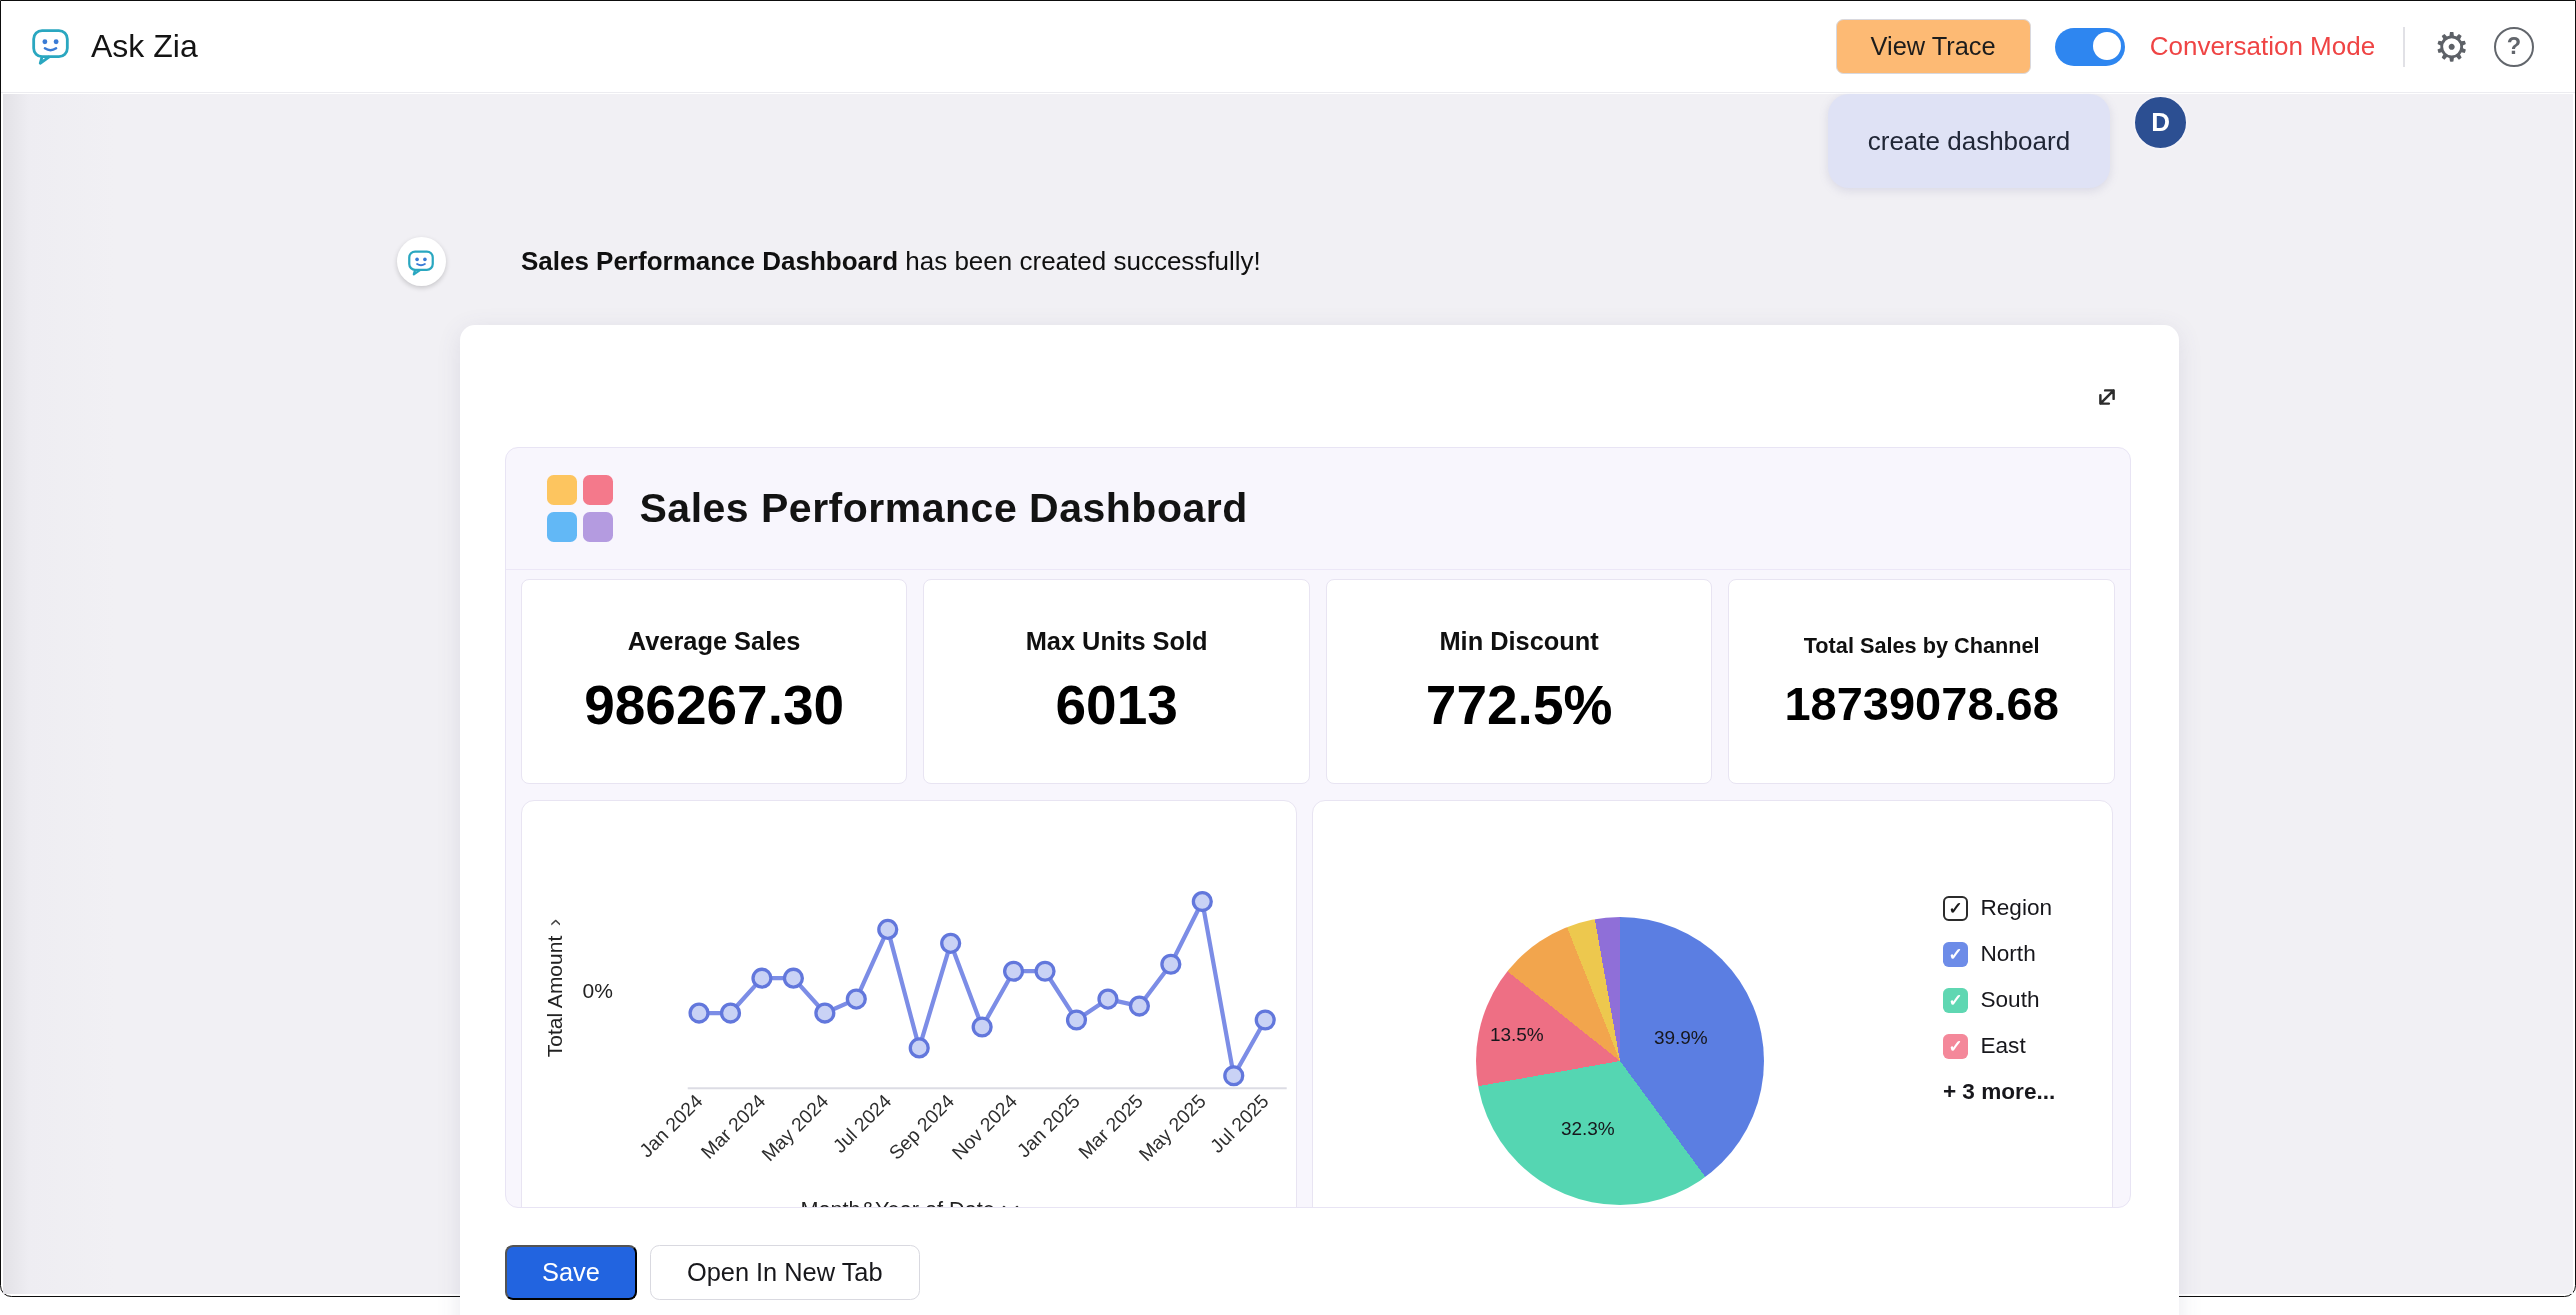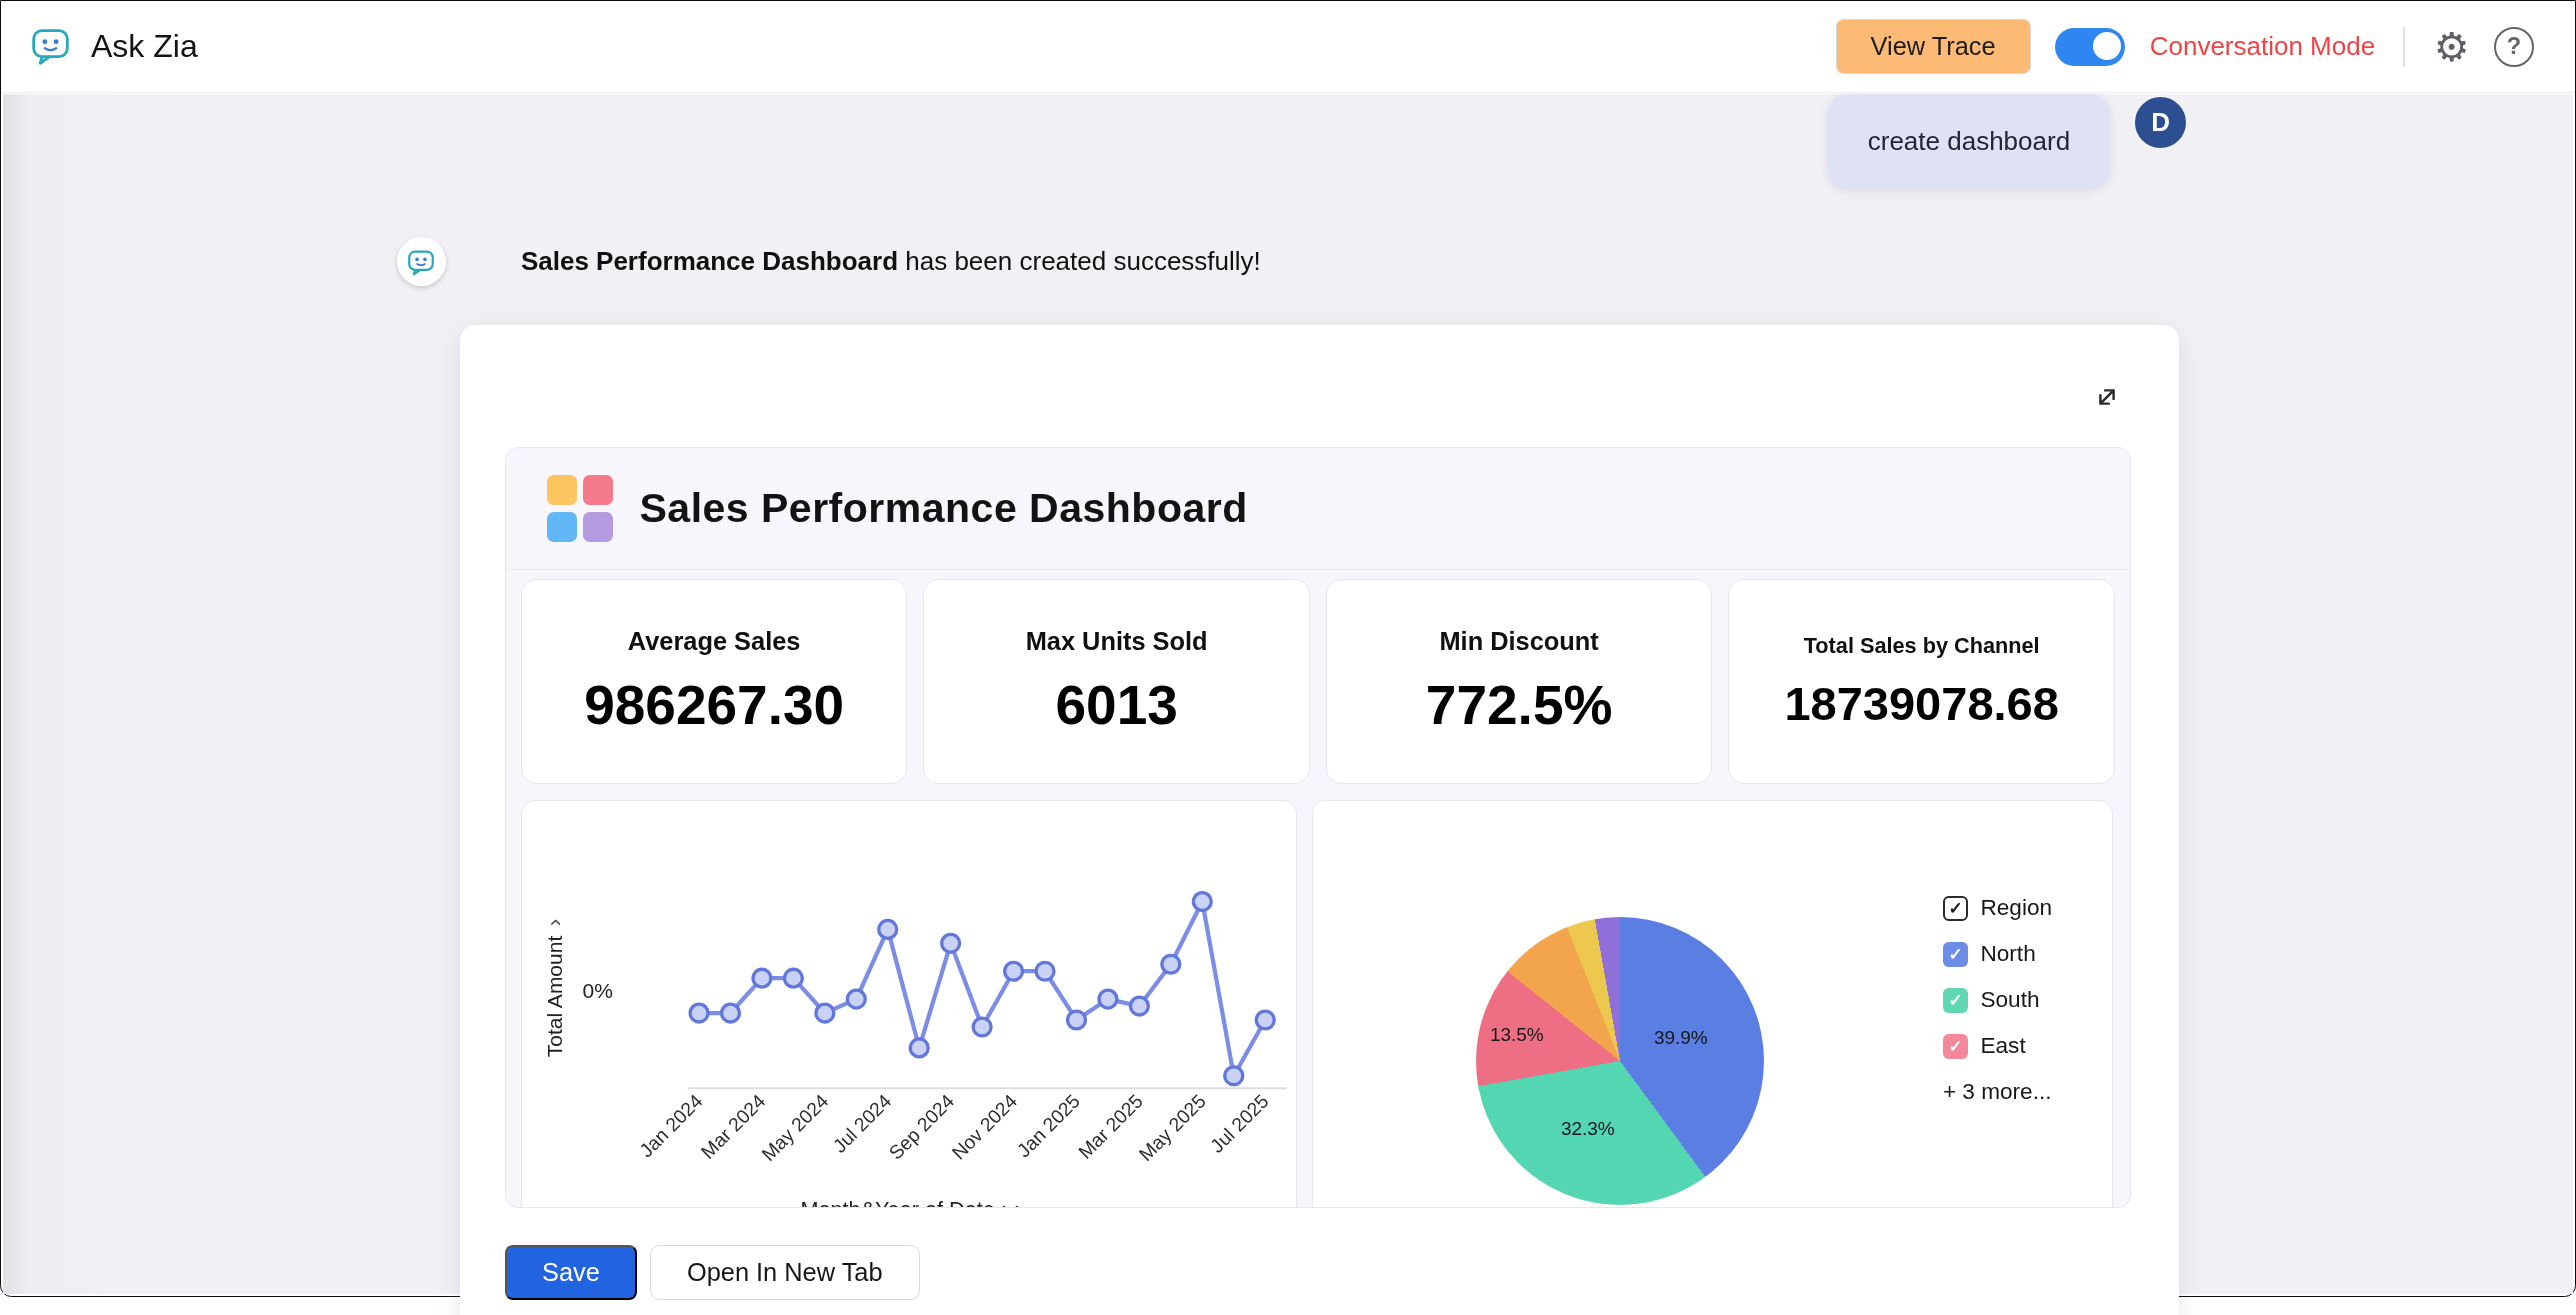--- a/index.html
+++ b/index.html
@@ -51,21 +51,21 @@
   .dash { position: absolute; top: 122px; left: 45px; width: 1626px; height: 761px;
     background: #f8f6fd; border: 1.9px solid #e8e4f4; border-radius: 13px; overflow: hidden; }
   .dash-header { height: 122px; border-bottom: 1.9px solid #ece7f7; display: flex; align-items: center;
     padding: 0 41px; gap: 26px; }
   .logo-grid { display: grid; grid-template-columns: 30px 30px; grid-template-rows: 30px 30px; gap: 6.6px; }
   .logo-sq { border-radius: 6.6px; }
 
   .dash-title { font-size: 41px; font-weight: 800; color: #131313; letter-spacing: 0.5px; }
 
   .kpi-row { display: flex; gap: 16px; padding: 9.4px 15px 0 15px; }
-  .kpi { flex: 1; height: 205px; background: #fff; border: 1.9px solid #e8e4f2; border-radius: 15px;
+  .kpi { flex: 1; height: 205px; background: #fff; border: 1.9px solid #e8e4f2; border-radius: 8px;
     display: flex; flex-direction: column; align-items: center; justify-content: center; gap: 17px; }
   .kpi-label { font-size: 25.4px; font-weight: 700; color: #101010; }
   .kpi-value { font-size: 55px; font-weight: 800; color: #000; }
   .kpi.small .kpi-label { font-size: 21.7px; }
   .kpi.small .kpi-value { font-size: 47px; }
 
   .charts-row { display: flex; gap: 15px; padding: 16px 15px 0 15px; }
   .panel { background: #fff; border: 1.9px solid #e8e4f2; border-radius: 13px; height: 452px; position: relative; }
   .panel.line { width: 776px; }
   .panel.pie { width: 801px; }
@@ -86,21 +86,21 @@
   .pie-wrap { position: absolute; left: 163px; top: 116px; width: 288px; height: 288px; border-radius: 50%; }
   .pie-label { position: absolute; font-size: 19px; color: #17171c; }
   .pie-label.l1 { left: 341px; top: 226px; }
   .pie-label.l2 { left: 248px; top: 317px; }
   .pie-label.l3 { left: 177px; top: 223px; }
   .legend { position: absolute; left: 630px; top: 94px; display: flex; flex-direction: column; gap: 20px; }
   .legend-item { display: flex; align-items: center; gap: 12.2px; font-size: 22.6px; color: #17171c; cursor: pointer; }
   .legend-check { width: 25.4px; height: 25.4px; border-radius: 5.7px; display: flex; align-items: center;
     justify-content: center; color: #fff; font-size: 17px; font-weight: 700; }
   .legend-check.parent { background: #fff; border: 2.8px solid #2b2b2b; color: #1a1a1a; }
-  .legend-more { font-size: 22.6px; color: #17171c; cursor: pointer; }
+  .legend-more { font-size: 22.6px; color: #17171c; cursor: pointer; font-weight: bold; }
 
   
   .actions { position: absolute; left: 45px; top: 920px; display: flex; gap: 13px; }
   .save-btn { width: 132px; height: 55px; background: #2264e0; color: #fff; border-radius: 8px;
     font-size: 25.4px; display: flex; align-items: center; justify-content: center; cursor: pointer; }
   .open-btn { height: 55px; padding: 0 36px; background: #fff; border: 1.9px solid #d9d9e0; border-radius: 9.4px;
     font-size: 25.4px; color: #17171b; display: flex; align-items: center; justify-content: center; cursor: pointer; }
 </style>
 </head>
 <body>

